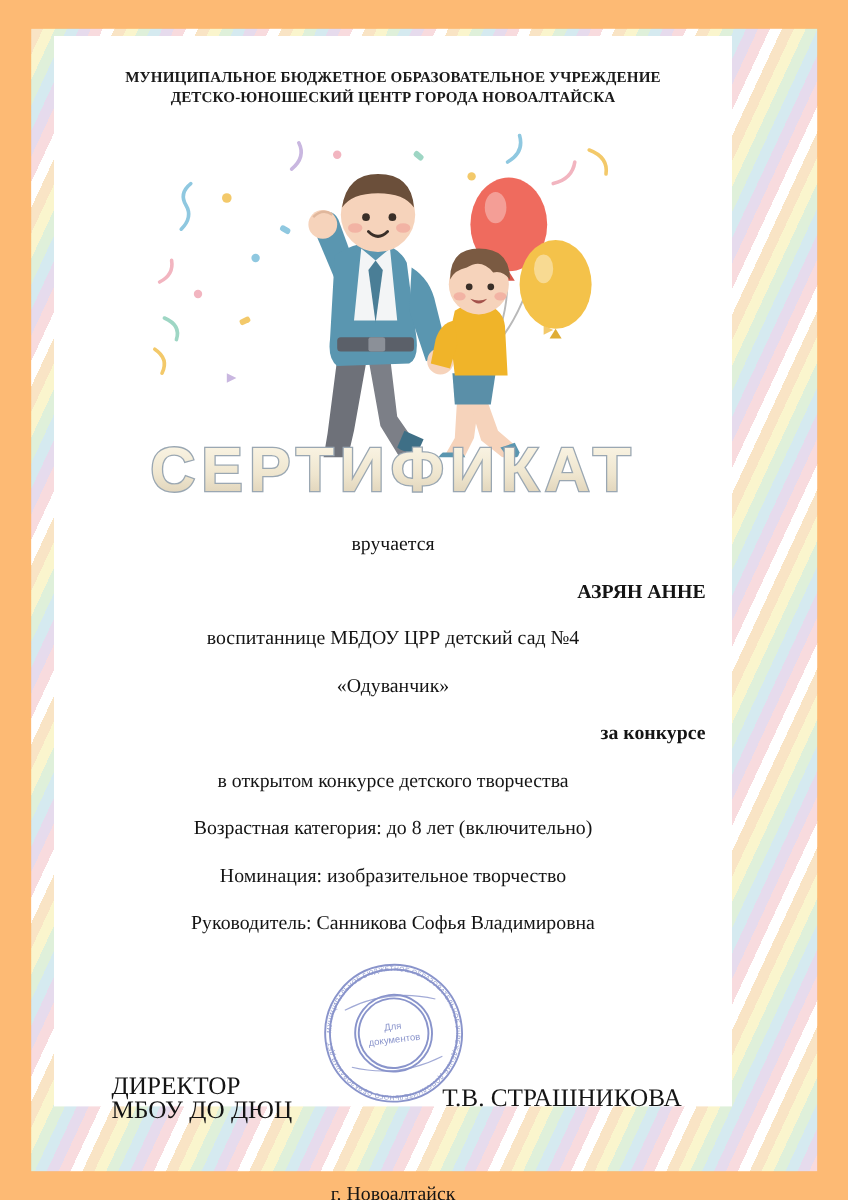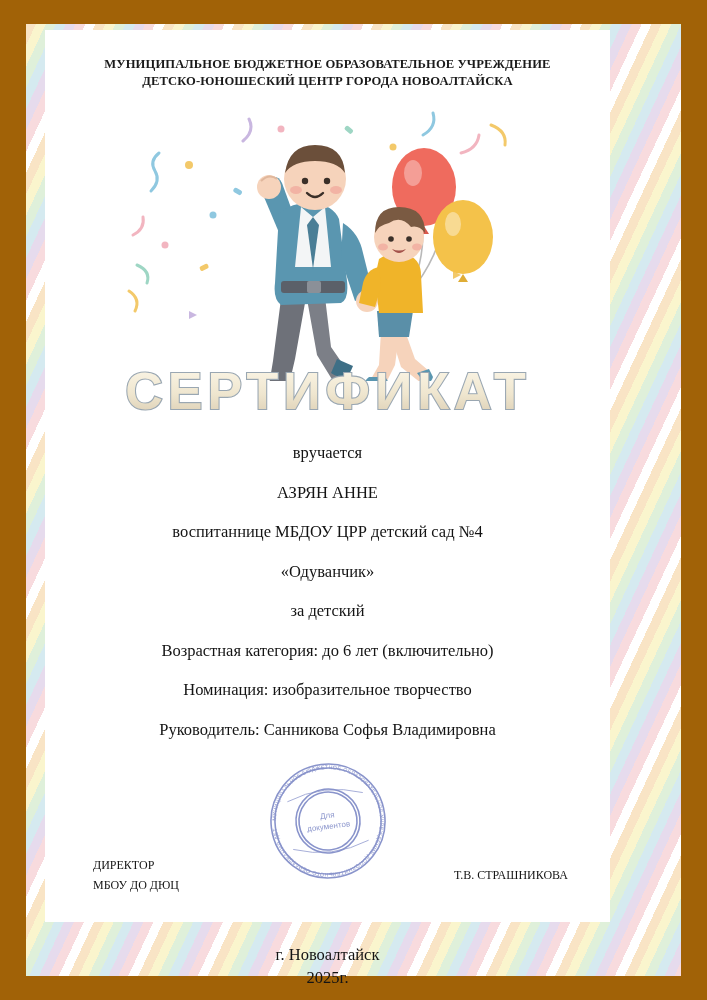--- a/index.html
+++ b/index.html
@@ -12,21 +12,21 @@
     height: 1000px;
     overflow: hidden;
     font-family: "Liberation Serif", serif;
   }
 
   
   .page {
     position: relative;
     width: 707px;
     height: 1000px;
-    background: #a16207;
+    background: #fdba74;
     box-sizing: border-box;
   }
 
   .frame {
     position: absolute;
     left: 26px;
     top: 24px;
     width: 655px;
     height: 952px;
     box-sizing: border-box;
@@ -104,21 +104,21 @@
   }
   .cert-word svg { display:block; margin: 0 auto; }
 
   
   .body-text {
     margin-top: 4px;
     font-size: 16.5px;
     line-height: 23.5px;
     color: #141414;
   }
-  .body-text .b { font-weight: normal; }
+  .body-text .b { font-weight: bold; text-align: right; }
   .body-text .line { white-space: nowrap; margin-top: 16px; }
 
   
   .stamp-wrap {
     position: relative;
     height: 120px;
     margin-top: 16px;
   }
   .stamp {
     position: absolute;
@@ -128,21 +128,21 @@
     width: 128px;
     height: 128px;
     opacity: 0.65;
   }
 
   
   .sign-row {
     position: relative;
     margin-top: -22px;
     height: 46px;
-    font-size: 12px;
+    font-size: 21px;
     line-height: 20px;
     color: #141414;
   }
   .sign-left {
     position: absolute;
     left: 26px;
     top: 0;
     text-align: left;
     font-family: "Liberation Serif", serif;
   }
@@ -287,22 +287,23 @@
         </defs>
         <text x="210" y="50" text-anchor="middle" font-family="'Liberation Sans', sans-serif" font-size="52" font-weight="bold" letter-spacing="5" fill="url(#wordGrad)" stroke="#9aa7b2" stroke-width="2.2" paint-order="stroke">СЕРТИФИКАТ</text>
       </svg>
     </div>
 
     <div class="body-text">
       <div class="line">вручается</div>
       <div class="line b">АЗРЯН АННЕ</div>
       <div class="line">воспитаннице МБДОУ ЦРР детский сад №4</div>
       <div class="line">«Одуванчик»</div>
-      <div class="line b">за детский</div>
-      <div class="line">Возрастная категория: до 6 лет (включительно)</div>
+      <div class="line b">за конкурсе</div>
+      <div class="line">в открытом конкурсе детского творчества</div>
+      <div class="line">Возрастная категория: до 8 лет (включительно)</div>
       <div class="line">Номинация: изобразительное творчество</div>
       <div class="line">Руководитель: Санникова Софья Владимировна</div>
     </div>
 
     <div class="stamp-wrap">
       <svg class="stamp" viewBox="0 0 128 128" xmlns="http://www.w3.org/2000/svg">
         <defs>
           <path id="outerArc" d="M64,64 m-52,0 a52,52 0 1,1 104,0 a52,52 0 1,1 -104,0"></path>
           <path id="midArc" d="M64,64 m-43,0 a43,43 0 1,1 86,0 a43,43 0 1,1 -86,0"></path>
         </defs>

